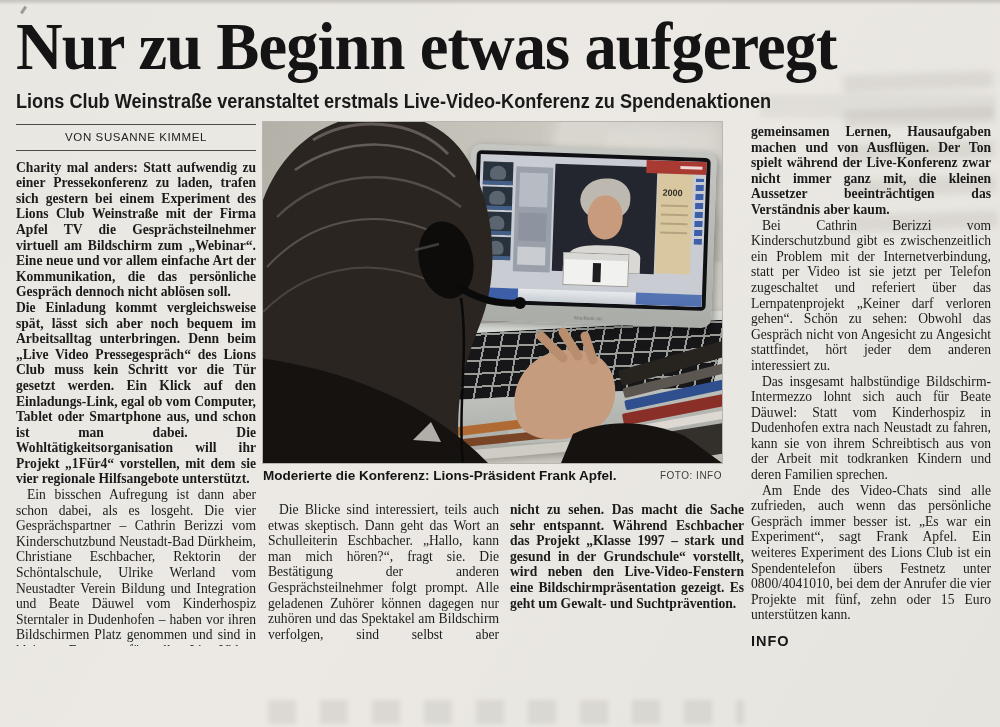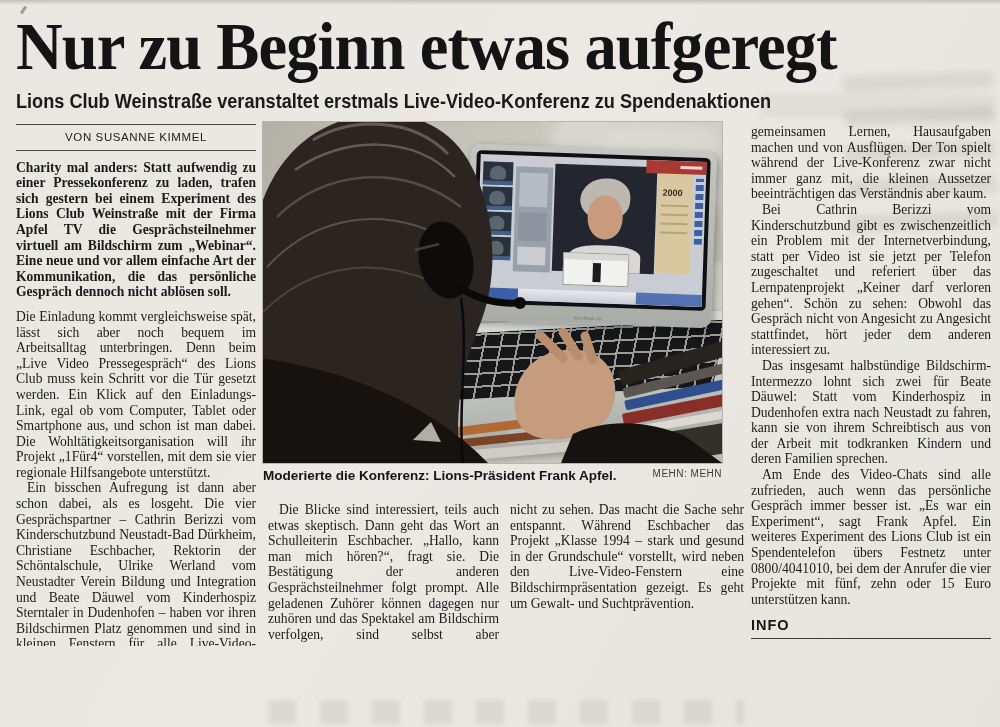--- a/index.html
+++ b/index.html
@@ -39,23 +39,23 @@
   .col2 { left:268px; top:502px; height:225px; width:231px; }
   .col3 { left:510px; top:502px; height:225px; width:234px; }
   .col4 { left:751px; width:240px; }
 
   .byline-box {
     border-top:1px solid #4a4a46; border-bottom:1px solid #4a4a46;
     text-align:center; padding:5px 0 4px 0; margin-bottom:9px;
     font-family:"Liberation Sans", sans-serif;
     font-size:11.5px; letter-spacing:0.6px; color:#222;
   }
-  .lead { font-weight:700; margin-bottom:9px; }
+  .lead { font-weight:700; }
   p.para { text-indent:11px; }
-  p.para.flush { text-indent:0; }
+  p.para.flush { text-indent:0;font-weight:bold; }
   p.para.cont { text-align-last:justify; }
 
   
   .photo {
     left:263px; top:122px; width:459px; height:341px;
     background:linear-gradient(105deg,#b3b0a8 0%,#c5c2ba 38%,#cfccc4 68%,#bfbcb4 100%);
     overflow:hidden; box-shadow:0 0 0 1px rgba(90,88,82,.35);
   }
   .wall-light { left:290px; top:0; width:169px; height:90px;
     background:rgba(232,230,224,.55); filter:blur(8px); }
@@ -145,21 +145,21 @@
   .folders { left:150px; top:296px; width:150px; height:45px; }
   .folders i { position:absolute; display:block; }
   .folders i:nth-child(1){ left:0; top:6px;  width:140px; height:9px; background:#b06a33; transform:rotate(-7deg);}
   .folders i:nth-child(2){ left:4px; top:18px; width:150px; height:8px; background:#7a4426; transform:rotate(-6deg);}
   .folders i:nth-child(3){ left:2px; top:30px; width:160px; height:10px; background:#cfccc5; transform:rotate(-5deg);}
 
   .scene-svg { left:0; top:0; width:459px; height:341px; }
 
   
   .caption-row { left:263px; top:468px; width:459px; display:flex;
-    justify-content:space-between; align-items:flex-start; }
+    justify-content:space-between; align-items:center; }
   .caption { font-family:"Liberation Sans",sans-serif; font-weight:700;
     font-size:13.5px; color:#141414; }
   .credit { font-family:"Liberation Sans",sans-serif; font-size:10px;
     letter-spacing:.5px; color:#3c3c3a; }
 
   
   .info-box { margin-top:11px; }
   .info-title { font-family:"Liberation Sans",sans-serif; font-weight:700;
     font-size:14.5px; letter-spacing:1px; color:#161616;
     border-bottom:1.5px solid #3a3a38; padding-bottom:4px; }
@@ -274,32 +274,32 @@
     <path d="M 198,176 C 206,230 194,290 200,341" stroke="#0a0a0a" stroke-width="2.5" fill="none"></path>
     <path d="M 152,128 L 176,122" stroke="#55524e" stroke-width="2.5" opacity="0.7"></path>
     <path d="M 255,300 C 243,268 262,236 294,229 C 328,222 350,239 352,264 C 354,289 341,306 318,313 C 293,321 264,319 255,300 Z" fill="#c59d7e"></path>
     <path d="M 300,236 L 278,214 M 315,234 L 300,210 M 330,238 L 322,214" stroke="#b98e6f" stroke-width="9" stroke-linecap="round"></path>
     <path d="M 298,341 L 310,312 C 342,297 384,298 422,314 L 459,341 Z" fill="#15120f"></path>
   </svg>
 </div>
 
 <div class="abs caption-row">
   <span class="caption">Moderierte die Konferenz: Lions-Präsident Frank Apfel.</span>
-  <span class="credit">MEHN: MEHN</span>
+  <span class="credit">FOTO: INFO</span>
 </div>
 
 <div class="abs col col2">
   <p class="para cont">Die Blicke sind interessiert, teils auch etwas skeptisch. Dann geht das Wort an Schulleiterin Eschbacher. „Hallo, kann man mich hören?“, fragt sie. Die Bestätigung der anderen Gesprächsteilnehmer folgt prompt. Alle geladenen Zuhörer können dagegen nur zuhören und das Spektakel am Bildschirm verfolgen, sind selbst aber</p>
 </div>
 <div class="abs col col3">
-  <p class="para flush">nicht zu sehen. Das macht die Sache sehr entspannt. Während Eschbacher das Projekt „Klasse 1994 – stark und gesund in der Grundschule“ vorstellt, wird neben den Live-Video-Fenstern eine Bildschirmpräsentation gezeigt. Es geht um Gewalt- und Suchtprävention.</p>
+  <p class="para flush">nicht zu sehen. Das macht die Sache sehr entspannt. Während Eschbacher das Projekt „Klasse 1997 – stark und gesund in der Grundschule“ vorstellt, wird neben den Live-Video-Fenstern eine Bildschirmpräsentation gezeigt. Es geht um Gewalt- und Suchtprävention.</p>
 </div>
 
 <div class="abs col col4">
   <p class="para flush">gemeinsamen Lernen, Hausaufgaben machen und von Ausflügen. Der Ton spielt während der Live-Konferenz zwar nicht immer ganz mit, die kleinen Aussetzer beeinträchtigen das Verständnis aber kaum.</p>
   <p class="para">Bei Cathrin Berizzi vom Kinderschutzbund gibt es zwischenzeitlich ein Problem mit der Internetverbindung, statt per Video ist sie jetzt per Telefon zugeschaltet und referiert über das Lernpatenprojekt „Keiner darf verloren gehen“. Schön zu sehen: Obwohl das Gespräch nicht von Angesicht zu Angesicht stattfindet, hört jeder dem anderen interessiert zu.</p>
-  <p class="para">Das insgesamt halbstündige Bildschirm-Intermezzo lohnt sich zwei für Beate Däuwel: Statt vom Kinderhospiz in Dudenhofen extra nach Neustadt zu fahren, kann sie von ihrem Schreibtisch aus von der Arbeit mit todkranken Kindern und deren Familien sprechen.</p>
+  <p class="para">Das insgesamt halbstündige Bildschirm-Intermezzo lohnt sich auch für Beate Däuwel: Statt vom Kinderhospiz in Dudenhofen extra nach Neustadt zu fahren, kann sie von ihrem Schreibtisch aus von der Arbeit mit todkranken Kindern und deren Familien sprechen.</p>
   <p class="para">Am Ende des Video-Chats sind alle zufrieden, auch wenn das persönliche Gespräch immer besser ist. „Es war ein Experiment“, sagt Frank Apfel. Ein weiteres Experiment des Lions Club ist ein Spendentelefon übers Festnetz unter 0800/4041010, bei dem der Anrufer die vier Projekte mit fünf, zehn oder 15 Euro unterstützen kann.</p>
   <div class="info-box">
     <div class="info-title">INFO</div>
     <div class="info-text">Lions-Frühschoppen am 11. Juni, 11 Uhr, Weingut Reichsrat von Buhl, Deidesheim. Erwachsene zahlen 10 Euro Eintritt.</div>
   </div>
 </div>
 
 </body></html>

